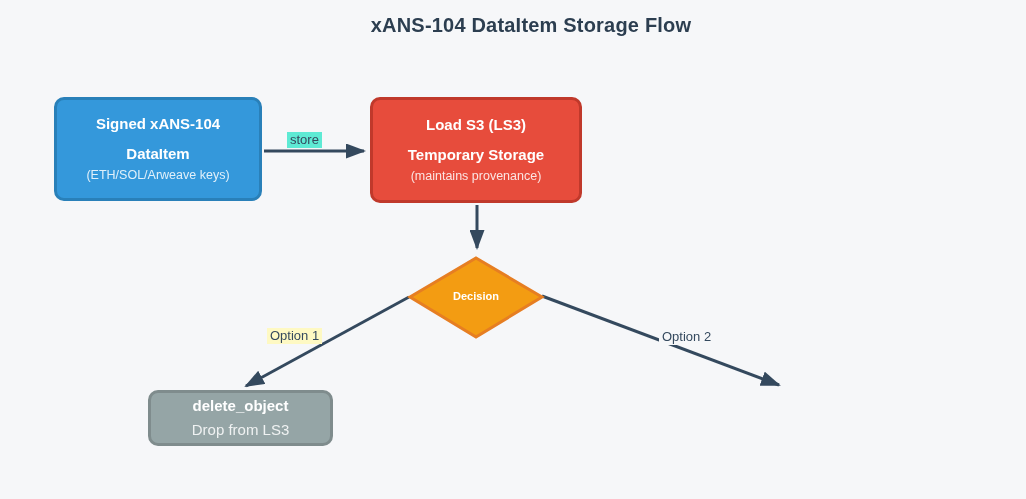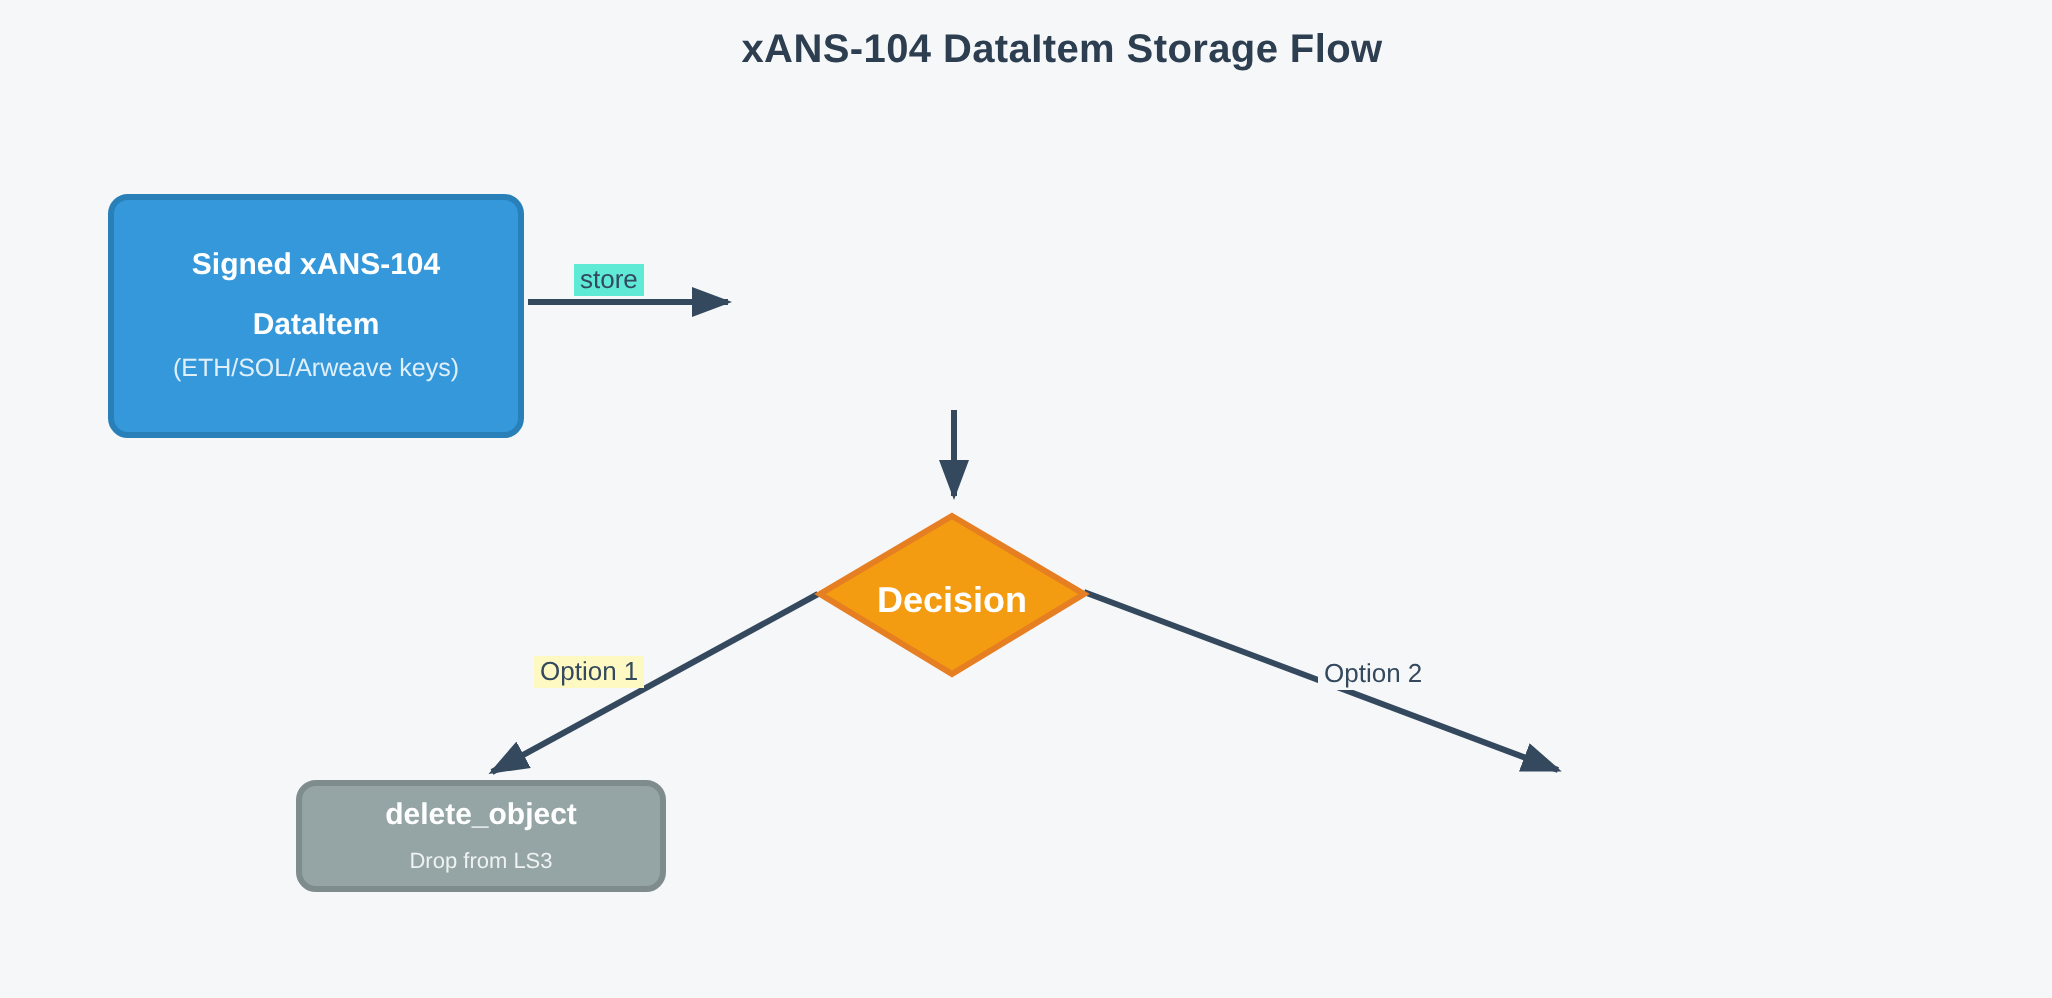--- a/index.html
+++ b/index.html
@@ -52,33 +52,33 @@
     margin-top: 12px;
   }
   .node-subtitle {
     margin-top: 7px;
     font-size: 12.5px;
     color: rgba(255, 255, 255, 0.85);
     line-height: 1.1;
   }
   .node-small .node-subtitle {
     margin-top: 8px;
-    font-size: 11px;
+    font-size: 15px;
   }
-  #node-signed { left: 54px;  top: 97px;  width: 208px; height: 122px; }
+  #node-signed { left: 54px;  top: 97px;  width: 208px; height: 104px; }
   #node-loads3 { left: 370px; top: 97px;  width: 212px; height: 106px; }
   #node-delete { left: 148px; top: 390px; width: 185px; height: 56px; }
   #node-post   { left: 700px; top: 390px; width: 184px; height: 74px; }
   #decision-label {
     position: absolute;
     left: 411px;
     top: 290px;
     width: 130px;
     text-align: center;
-    font-size: 18px;
+    font-size: 11px;
     font-weight: bold;
     color: #ffffff;
   }
   .edge-label {
     position: absolute;
     font-size: 13px;
     padding: 1px 3px;
     line-height: 1.1;
   }
   #label-store   { left: 287px; top: 132px; }
@@ -109,20 +109,25 @@
 
     <polygon points="476,258 542,297 476,337 410,297" stroke-width="3" style="fill: rgb(243, 156, 18); stroke: rgb(230, 126, 34);"></polygon>
   </svg>
 
   <div id="node-signed" class="node" style="background-color: rgb(52, 152, 219); border-color: rgb(41, 128, 185);">
     <div class="node-title">Signed xANS-104</div>
     <div class="node-title second">DataItem</div>
     <div class="node-subtitle">(ETH/SOL/Arweave keys)</div>
   </div>
 
+  <div id="node-loads3" class="node" style="background-color: rgb(231, 76, 60); border-color: rgb(192, 57, 43);">
+    <div class="node-title">Load S3 (LS3)</div>
+    <div class="node-title second">Temporary Storage</div>
+    <div class="node-subtitle">(maintains provenance)</div>
+  </div>
 
   <div id="decision-label">Decision</div>
 
   <div id="node-delete" class="node node-small" style="background-color: rgb(149, 165, 166); border-color: rgb(127, 140, 141);">
     <div class="node-title">delete_object</div>
     <div class="node-subtitle">Drop from LS3</div>
   </div>
 
 
   <div id="label-store" class="edge-label" style="color: rgb(52, 73, 94); background-color: #5eead4; text-align: center;">store</div>

